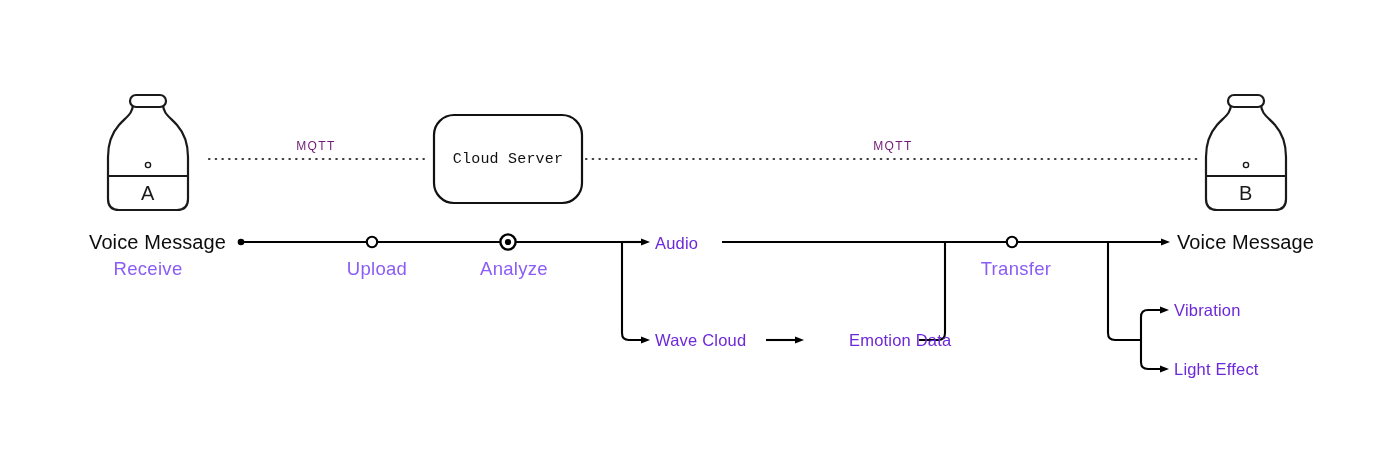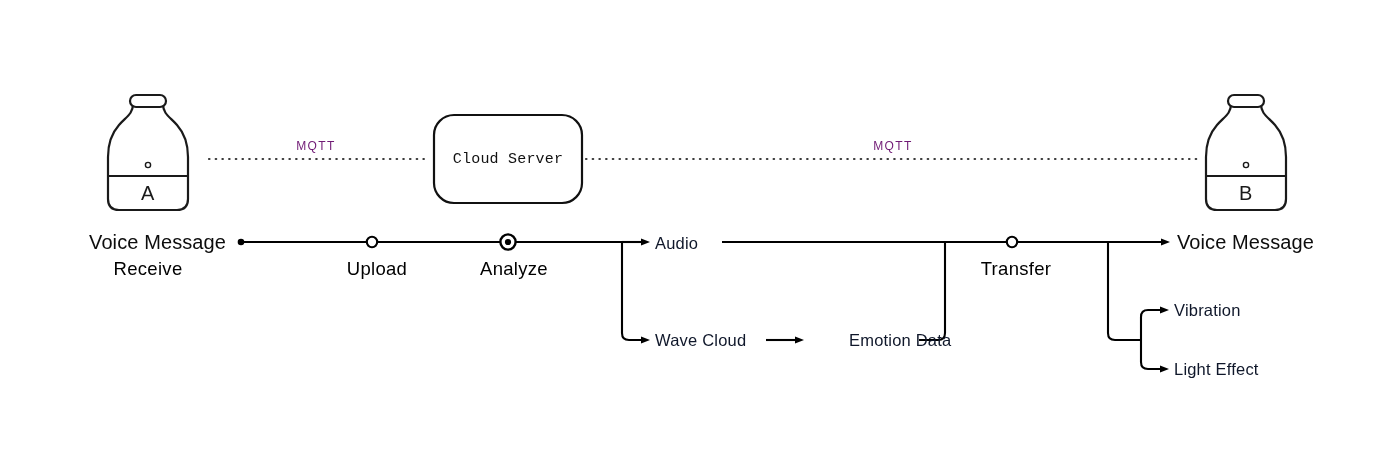--- a/index.html
+++ b/index.html
@@ -107,27 +107,27 @@
     letter-spacing: 1.4px;
   }
   .lbl-major {
     font-size: 20px;
     color: #0d0d0d;
     letter-spacing: 0.1px;
     text-align: center;
   }
   .lbl-sub {
     font-size: 18.5px;
-    color: #000000;
+    color: #8b5cf6;
     letter-spacing: 0.3px;
     text-align: right;
   }
   .lbl-branch {
     font-size: 16.5px;
-    color: #0f172a;
+    color: #6d28d9;
     letter-spacing: 0.2px;
   }
   .center-xy { transform: translate(-50%, -50%); }
   .mid-y { transform: translateY(-50%); }
   .right-mid { transform: translate(-100%, -50%); }
 </style>
 </head>
 <body>
 
 <div id="canvas">

